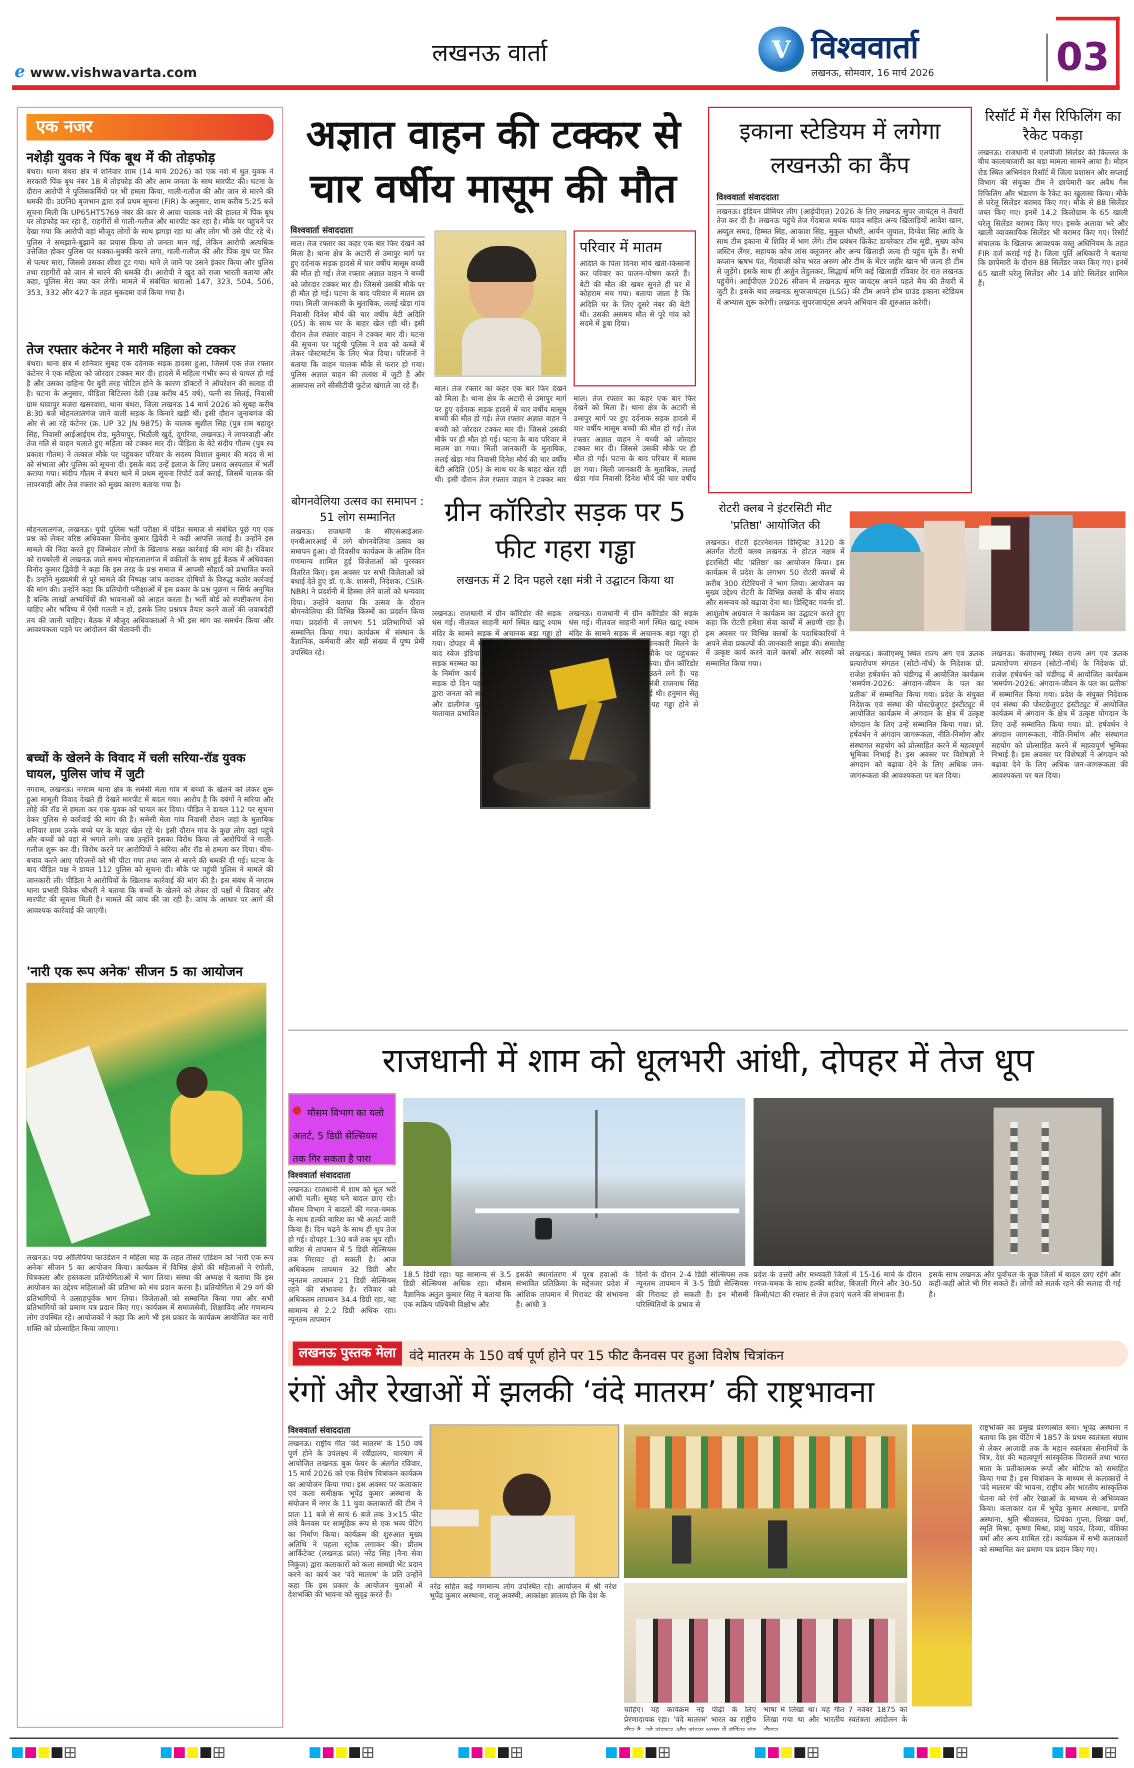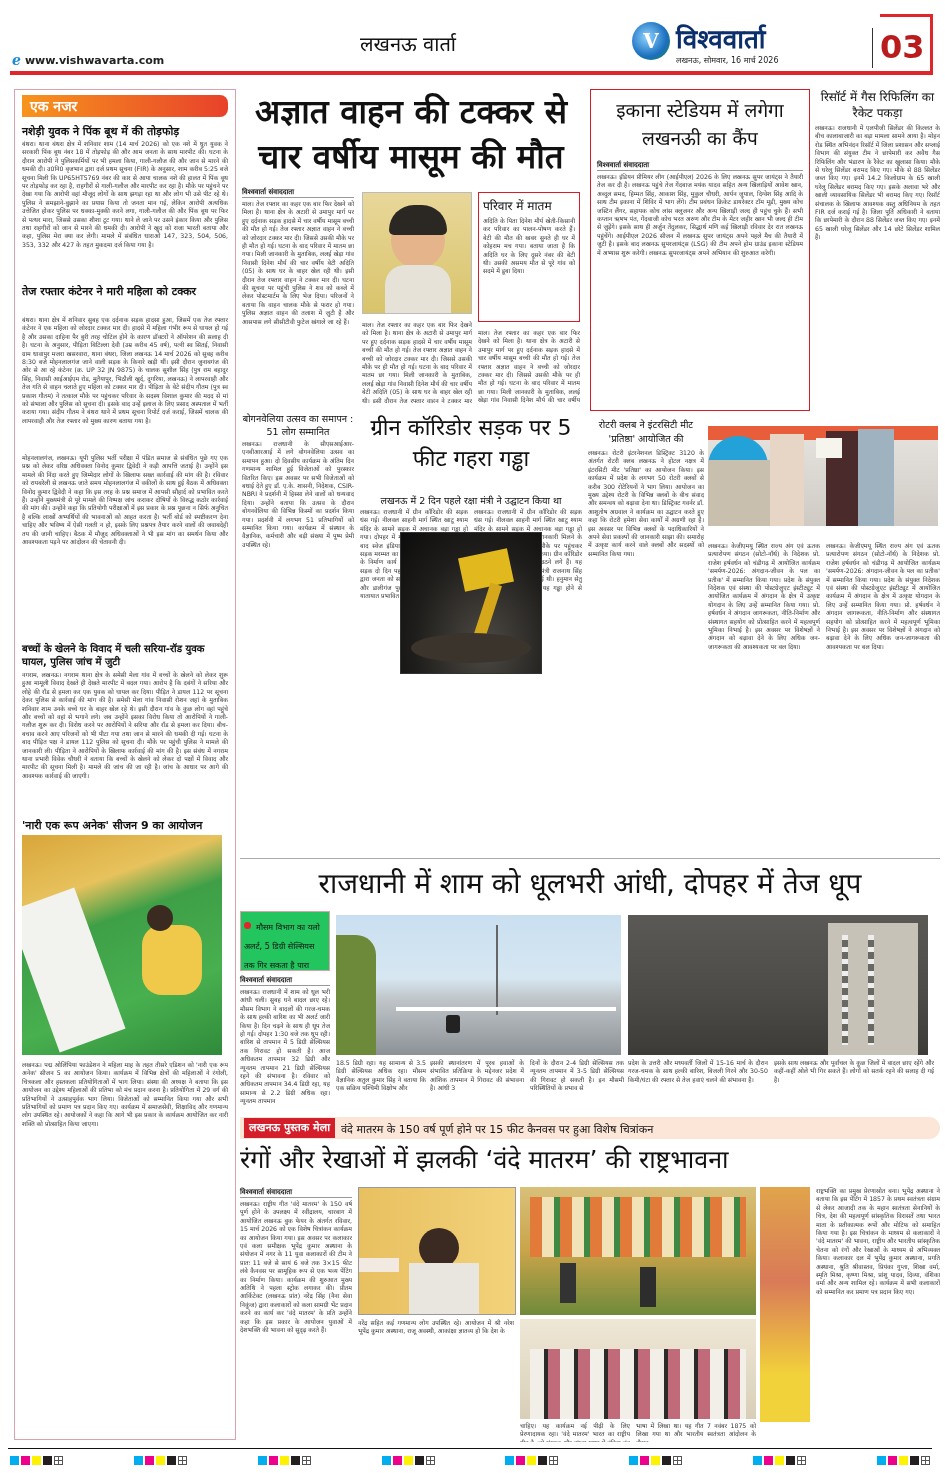--- a/index.html
+++ b/index.html
@@ -23,52 +23,52 @@
     <span style="font-size:14px;color:#1e8ad6;font-weight:bold;font-style:italic;font-family:'DejaVu Serif',serif">e</span>
     <span style="font-size:11px;color:#222;font-weight:bold">www.vishwavarta.com</span>
   </div>
   <div class="abs" style="left:360px;top:30px;font-size:20px;color:#111">लखनऊ वार्ता</div>
   <div class="abs" style="left:632px;top:22px;width:38px;height:38px;border-radius:50%;background:radial-gradient(circle at 40% 40%,#8fd3ff,#1b6fbf 60%,#1a8a3a);display:flex;align-items:center;justify-content:center;color:#fff;font-weight:bold;font-size:20px">
     <span style="color:#fff;font-family:'DejaVu Serif',serif">V</span>
   </div>
   <div class="abs" style="left:676px;top:20px;font-size:26px;font-weight:bold;color:#0b2f6b">विश्ववार्ता</div>
   <div class="abs" style="left:676px;top:54px;font-size:8px;color:#222">लखनऊ,  सोमवार, 16 मार्च 2026</div>
   <div class="abs" style="left:872px;top:28px;width:1px;height:40px;background:#333"></div>
-  <div class="abs" style="left:880px;top:28px;font-size:32px;font-weight:bold;color:#b91c1c">03</div>
+  <div class="abs" style="left:880px;top:28px;font-size:32px;font-weight:bold;color:#701a75">03</div>
   <div class="abs" style="left:930px;top:14px;width:3px;height:60px;background:#e0262b"></div>
   <div class="abs" style="left:880px;top:14px;width:53px;height:3px;background:#e0262b"></div>
   <div class="abs" style="left:10px;top:71px;width:923px;height:4px;background:#e0262b"></div>
 </div>
 
 <div class="abs box" style="left:14px;top:89px;width:222px;height:1351px;padding:5px 7px">
   <div style="background:linear-gradient(90deg,#f7941d,#e8412b);border-radius:0 8px 8px 0;height:22px;padding-left:8px;color:#fff;font-weight:bold;font-size:14px;line-height:22px;margin-bottom:6px">
     <span>एक नजर</span>
   </div>
 
   <div>
     <div class="hd" style="font-size:11px;margin-bottom:2px">नशेड़ी युवक ने पिंक बूथ में की तोड़फोड़</div>
     <div class="txt" style="height:137px">बंथरा। थाना बंथरा क्षेत्र में शनिवार शाम (14 मार्च 2026) को एक नशे में धुत युवक ने सरकारी पिंक बूथ नंबर 18 में तोड़फोड़ की और आम जनता के साथ मारपीट की। घटना के दौरान आरोपी ने पुलिसकर्मियों पर भी हमला किया, गाली-गलौज की और जान से मारने की धमकी दी। उ0नि0 बृजभान द्वारा दर्ज प्रथम सूचना (FIR) के अनुसार, शाम करीब 5:25 बजे सूचना मिली कि UP65HT5769 नंबर की कार से आया चालक नशे की हालत में पिंक बूथ पर तोड़फोड़ कर रहा है, राहगीरों से गाली-गलौज और मारपीट कर रहा है। मौके पर पहुंचने पर देखा गया कि आरोपी वहां मौजूद लोगों के साथ झगड़ा रहा था और लोग भी उसे पीट रहे थे। पुलिस ने समझाने-बुझाने का प्रयास किया तो जनता मान गई, लेकिन आरोपी अत्यधिक उत्तेजित होकर पुलिस पर धक्का-मुक्की करने लगा, गाली-गलौज की और पिंक बूथ पर फिर से पत्थर मारा, जिससे उसका शीशा टूट गया। थाने ले जाने पर उसने इंकार किया और पुलिस तथा राहगीरों को जान से मारने की धमकी दी। आरोपी ने खुद को राजा भारती बताया और कहा, पुलिस मेरा क्या कर लेगी। मामले में संबंधित धाराओं 147, 323, 504, 506, 353, 332 और 427 के तहत मुकदमा दर्ज किया गया है।</div>
   </div>
 
   <div style="margin-top:6px">
-    <div class="hd" style="font-size:11px;margin-bottom:18px">तेज रफ्तार कंटेनर ने मारी महिला को टक्कर</div>
+    <div class="hd" style="font-size:11px;margin-bottom:2px">तेज रफ्तार कंटेनर ने मारी महिला को टक्कर</div>
     <div class="txt" style="height:130px">बंथरा। थाना क्षेत्र में शनिवार सुबह एक दर्दनाक सड़क हादसा हुआ, जिसमें एक तेज रफ्तार कंटेनर ने एक महिला को जोरदार टक्कर मार दी। हादसे में महिला गंभीर रूप से घायल हो गई है और उसका दाहिना पैर बुरी तरह चोटिल होने के कारण डॉक्टरों ने ऑपरेशन की सलाह दी है। घटना के अनुसार, पीड़िता बिटिल्ला देवी (उम्र करीब 45 वर्ष), पत्नी स्व सितई, निवासी ग्राम धावापुर मजरा खसरवारा, थाना बंथरा, जिला लखनऊ 14 मार्च 2026 को सुबह करीब 8:30 बजे मोहनलालगंज जाने वाली सड़क के किनारे खड़ी थीं। इसी दौरान जुनाबगंज की ओर से आ रहे कंटेनर (क्र. UP 32 JN 9875) के चालक सुशील सिंह (पुत्र राम बहादुर सिंह, निवासी आईआईएम रोड, मुतैयापुर, भिठौली खुर्द, दुगरिया, लखनऊ) ने लापरवाही और तेज गति से वाहन चलाते हुए महिला को टक्कर मार दी। पीड़िता के बेटे संदीप गौतम (पुत्र स्व प्रकाश गौतम) ने तत्काल मौके पर पहुंचकर परिवार के सदस्य विशाल कुमार की मदद से मां को संभाला और पुलिस को सूचना दी। इसके बाद उन्हें इलाज के लिए प्रसाद अस्पताल में भर्ती कराया गया। संदीप गौतम ने बंथरा थाने में प्रथम सूचना रिपोर्ट दर्ज कराई, जिसमें चालक की लापरवाही और तेज रफ्तार को मुख्य कारण बताया गया है।</div>
   </div>
 
   <div style="margin-top:8px">
     <div class="txt" style="height:180px">मोहनलालगंज, लखनऊ। यूपी पुलिस भर्ती परीक्षा में पंडित समाज से संबंधित पूछे गए एक प्रश्न को लेकर वरिष्ठ अधिवक्ता विनोद कुमार द्विवेदी ने कड़ी आपत्ति जताई है। उन्होंने इस मामले की निंदा करते हुए जिम्मेदार लोगों के खिलाफ सख्त कार्रवाई की मांग की है। रविवार को रायबरेली से लखनऊ जाते समय मोहनलालगंज में वकीलों के साथ हुई बैठक में अधिवक्ता विनोद कुमार द्विवेदी ने कहा कि इस तरह के प्रश्न समाज में आपसी सौहार्द को प्रभावित करते हैं। उन्होंने मुख्यमंत्री से पूरे मामले की निष्पक्ष जांच कराकर दोषियों के विरुद्ध कठोर कार्रवाई की मांग की। उन्होंने कहा कि प्रतियोगी परीक्षाओं में इस प्रकार के प्रश्न पूछना न सिर्फ अनुचित है बल्कि लाखों अभ्यर्थियों की भावनाओं को आहत करता है। भर्ती बोर्ड को स्पष्टीकरण देना चाहिए और भविष्य में ऐसी गलती न हो, इसके लिए प्रश्नपत्र तैयार करने वालों की जवाबदेही तय की जानी चाहिए। बैठक में मौजूद अधिवक्ताओं ने भी इस मांग का समर्थन किया और आवश्यकता पड़ने पर आंदोलन की चेतावनी दी।</div>
   </div>
 
   <div style="margin-top:8px">
     <div class="hd" style="font-size:10px;line-height:13px;margin-bottom:3px">बच्चों के खेलने के विवाद में चली सरिया-रॉड युवक घायल, पुलिस जांच में जुटी</div>
     <div class="txt" style="height:140px">नगराम, लखनऊ। नगराम थाना क्षेत्र के समेसी मेला गांव में बच्चों के खेलने को लेकर शुरू हुआ मामूली विवाद देखते ही देखते मारपीट में बदल गया। आरोप है कि दबंगों ने सरिया और लोहे की रॉड से हमला कर एक युवक को घायल कर दिया। पीड़ित ने डायल 112 पर सूचना देकर पुलिस से कार्रवाई की मांग की है। समेसी मेला गांव निवासी रोशन जहां के मुताबिक शनिवार शाम उनके बच्चे घर के बाहर खेल रहे थे। इसी दौरान गांव के कुछ लोग वहां पहुंचे और बच्चों को वहां से भगाने लगे। जब उन्होंने इसका विरोध किया तो आरोपियों ने गाली-गलौज शुरू कर दी। विरोध करने पर आरोपियों ने सरिया और रॉड से हमला कर दिया। बीच-बचाव करने आए परिजनों को भी पीटा गया तथा जान से मारने की धमकी दी गई। घटना के बाद पीड़ित पक्ष ने डायल 112 पुलिस को सूचना दी। मौके पर पहुंची पुलिस ने मामले की जानकारी ली। पीड़िता ने आरोपियों के खिलाफ कार्रवाई की मांग की है। इस संबंध में नगराम थाना प्रभारी विवेक चौधरी ने बताया कि बच्चों के खेलने को लेकर दो पक्षों में विवाद और मारपीट की सूचना मिली है। मामले की जांच की जा रही है। जांच के आधार पर आगे की आवश्यक कार्रवाई की जाएगी।</div>
   </div>
 
   <div style="margin-top:6px">
-    <div class="hd" style="font-size:11px;margin-bottom:3px">'नारी एक रूप अनेक' सीजन 9 का आयोजन</div>
+    <div class="hd" style="font-size:11px;margin-bottom:3px">'नारी एक रूप अनेक' सीजन 5 का आयोजन</div>
     <div class="ph" style="width:200px;height:220px;background:linear-gradient(160deg,#d9a63a 0%,#e7c25d 25%,#3e9f47 40%,#48b04f 70%,#2f8a3a 100%);position:relative">
       <div class="abs" style="left:10px;top:60px;width:70px;height:150px;background:#f2f2ee;transform:rotate(-20deg)"></div>
       <div class="abs" style="left:120px;top:90px;width:60px;height:70px;background:#f0c94a;border-radius:20px"></div>
       <div class="abs" style="left:125px;top:70px;width:26px;height:26px;background:#3a2a20;border-radius:50%"></div>
     </div>
     <div class="txt" style="height:142px;margin-top:6px">लखनऊ। पद्म ओलिंपिया फाउंडेशन ने महिला माह के तहत तीसरे एडिशन को 'नारी एक रूप अनेक' सीजन 5 का आयोजन किया। कार्यक्रम में विभिन्न क्षेत्रों की महिलाओं ने रंगोली, चित्रकला और हस्तकला प्रतियोगिताओं में भाग लिया। संस्था की अध्यक्ष ने बताया कि इस आयोजन का उद्देश्य महिलाओं की प्रतिभा को मंच प्रदान करना है। प्रतियोगिता में 29 वर्ग की प्रतिभागियों ने उत्साहपूर्वक भाग लिया। विजेताओं को सम्मानित किया गया और सभी प्रतिभागियों को प्रमाण पत्र प्रदान किए गए। कार्यक्रम में समाजसेवी, शिक्षाविद और गणमान्य लोग उपस्थित रहे। आयोजकों ने कहा कि आगे भी इस प्रकार के कार्यक्रम आयोजित कर नारी शक्ति को प्रोत्साहित किया जाएगा।</div>
   </div>
 </div>
 
 <div class="abs" style="left:242px;top:89px;width:338px;height:320px">
@@ -105,21 +105,21 @@
   <div class="txt" style="height:282px;margin-top:3px">लखनऊ। राजधानी में एलपीजी सिलेंडर की किल्लत के बीच कालाबाजारी का बड़ा मामला सामने आया है। मोहन रोड स्थित अभिनंदन रिसॉर्ट में जिला प्रशासन और सप्लाई विभाग की संयुक्त टीम ने छापेमारी कर अवैध गैस रिफिलिंग और भंडारण के रैकेट का खुलासा किया। मौके से घरेलू सिलेंडर बरामद किए गए। मौके से 88 सिलेंडर जब्त किए गए। इनमें 14.2 किलोग्राम के 65 खाली घरेलू सिलेंडर बरामद किए गए। इसके अलावा भरे और खाली व्यावसायिक सिलेंडर भी बरामद किए गए। रिसॉर्ट संचालक के खिलाफ आवश्यक वस्तु अधिनियम के तहत FIR दर्ज कराई गई है। जिला पूर्ति अधिकारी ने बताया कि छापेमारी के दौरान 88 सिलेंडर जब्त किए गए। इनमें 65 खाली घरेलू सिलेंडर और 14 छोटे सिलेंडर शामिल हैं।</div>
 </div>
 
 <div class="abs" style="left:242px;top:412px;width:112px;height:440px">
   <div class="hd" style="font-size:9.5px;line-height:13px;text-align:center;font-weight:normal">बोगनवेलिया उत्सव का समापन : 51 लोग सम्मानित</div>
   <div class="txt" style="height:400px;margin-top:2px">लखनऊ। राजधानी के सीएसआईआर-एनबीआरआई में लगे बोगनवेलिया उत्सव का समापन हुआ। दो दिवसीय कार्यक्रम के अंतिम दिन गणमान्य शामिल हुई विजेताओं को पुरस्कार वितरित किए। इस अवसर पर सभी विजेताओं को बधाई देते हुए डॉ. ए.के. शासनी, निदेशक, CSIR-NBRI ने प्रदर्शनी में हिस्सा लेने वालों को धन्यवाद दिया। उन्होंने बताया कि उत्सव के दौरान बोगनवेलिया की विभिन्न किस्मों का प्रदर्शन किया गया। प्रदर्शनी में लगभग 51 प्रतिभागियों को सम्मानित किया गया। कार्यक्रम में संस्थान के वैज्ञानिक, कर्मचारी और बड़ी संख्या में पुष्प प्रेमी उपस्थित रहे।</div>
 </div>
 
 <div class="abs" style="left:360px;top:412px;width:222px;height:440px">
   <div class="hd" style="font-size:22px;line-height:31px;text-align:center;font-weight:normal">ग्रीन कॉरिडोर सड़क पर 5 फीट गहरा गड्ढा</div>
-  <div style="font-size:9.5px;text-align:center;margin-top:20px;color:#111">लखनऊ में 2 दिन पहले रक्षा मंत्री ने उद्घाटन किया था</div>
+  <div style="font-size:9.5px;text-align:center;margin-top:3px;color:#111">लखनऊ में 2 दिन पहले रक्षा मंत्री ने उद्घाटन किया था</div>
   <div class="abs txt" style="left:0;top:96px;width:108px;height:344px"><span>लखनऊ। राजधानी में ग्रीन कॉरिडोर की सड़क धंस गई। नीलवल साहनी मार्ग स्थित खाटू श्याम मंदिर के सामने सड़क में अचानक बड़ा गड्ढा हो गया। दोपहर में मामले की जानकारी मिलने के बाद स्वेज इंडिया की टीम मौके पर पहुंचकर सड़क मरम्मत का काम शुरू किया। ग्रीन कॉरिडोर के निर्माण कार्य पर सवाल उठने लगे हैं। यह सड़क दो दिन पहले ही रक्षा मंत्री राजनाथ सिंह द्वारा जनता को समर्पित की गई थी। हनुमान सेतु और डालीगंज पुल के पास यह गड्ढा होने से यातायात प्रभावित रहा।</span></div>
   <div class="abs txt" style="left:114px;top:96px;width:108px;height:344px"><span>लखनऊ। राजधानी में ग्रीन कॉरिडोर की सड़क धंस गई। नीलवल साहनी मार्ग स्थित खाटू श्याम मंदिर के सामने सड़क में अचानक बड़ा गड्ढा हो गया। दोपहर में मामले की जानकारी मिलने के बाद स्वेज इंडिया की टीम मौके पर पहुंचकर सड़क मरम्मत का काम शुरू किया। ग्रीन कॉरिडोर के निर्माण कार्य पर सवाल उठने लगे हैं। यह सड़क दो दिन पहले ही रक्षा मंत्री राजनाथ सिंह द्वारा जनता को समर्पित की गई थी। हनुमान सेतु और डालीगंज पुल के पास यह गड्ढा होने से यातायात प्रभावित रहा।</span></div>
   <div class="abs ph" style="left:40px;top:120px;width:142px;height:142px;background:radial-gradient(ellipse at 60% 80%,#4d4a44,#1f1d1b 60%,#0c0c0c);border:1px solid #333">
     <div class="abs" style="left:60px;top:20px;width:50px;height:34px;background:#e2b81f;transform:rotate(-12deg)"></div>
     <div class="abs" style="left:80px;top:50px;width:12px;height:60px;background:#d4a81a;transform:rotate(18deg)"></div>
     <div class="abs" style="left:10px;top:100px;width:120px;height:30px;background:#3a342c;border-radius:50%"></div>
   </div>
 </div>
 
 <div class="abs" style="left:588px;top:418px;width:116px;height:435px">
@@ -136,21 +136,21 @@
     <div class="abs" style="left:118px;top:5px;width:32px;height:95px;background:#4a2a2a"></div>
     <div class="abs" style="left:150px;top:3px;width:36px;height:97px;background:#9fb2bf"></div>
     <div class="abs" style="left:108px;top:12px;width:26px;height:20px;background:#f5f5ee"></div>
   </div>
   <div class="abs txt" style="left:0;top:124px;width:112px;height:311px"><span>लखनऊ। केजीएमयू स्थित राज्य अंग एवं ऊतक प्रत्यारोपण संगठन (सोटो-नॉर्थ) के निदेशक प्रो. राजेश हर्षवर्धन को चंडीगढ़ में आयोजित कार्यक्रम 'समर्पण-2026: अंगदान-जीवन के पल का प्रतीक' में सम्मानित किया गया। प्रदेश के संयुक्त निदेशक एवं संस्था की पोस्टग्रेजुएट इंस्टीट्यूट में आयोजित कार्यक्रम में अंगदान के क्षेत्र में उत्कृष्ट योगदान के लिए उन्हें सम्मानित किया गया। प्रो. हर्षवर्धन ने अंगदान जागरूकता, नीति-निर्माण और संस्थागत सहयोग को प्रोत्साहित करने में महत्वपूर्ण भूमिका निभाई है। इस अवसर पर विशेषज्ञों ने अंगदान को बढ़ावा देने के लिए अधिक जन-जागरूकता की आवश्यकता पर बल दिया।</span></div>
   <div class="abs txt" style="left:118px;top:124px;width:114px;height:311px"><span>लखनऊ। केजीएमयू स्थित राज्य अंग एवं ऊतक प्रत्यारोपण संगठन (सोटो-नॉर्थ) के निदेशक प्रो. राजेश हर्षवर्धन को चंडीगढ़ में आयोजित कार्यक्रम 'समर्पण-2026: अंगदान-जीवन के पल का प्रतीक' में सम्मानित किया गया। प्रदेश के संयुक्त निदेशक एवं संस्था की पोस्टग्रेजुएट इंस्टीट्यूट में आयोजित कार्यक्रम में अंगदान के क्षेत्र में उत्कृष्ट योगदान के लिए उन्हें सम्मानित किया गया। प्रो. हर्षवर्धन ने अंगदान जागरूकता, नीति-निर्माण और संस्थागत सहयोग को प्रोत्साहित करने में महत्वपूर्ण भूमिका निभाई है। इस अवसर पर विशेषज्ञों ने अंगदान को बढ़ावा देने के लिए अधिक जन-जागरूकता की आवश्यकता पर बल दिया।</span></div>
 </div>
 
 <div class="abs" style="left:240px;top:858px;width:700px;height:255px;border-top:1px solid #aaa">
   <div class="hd" style="font-size:28px;line-height:50px;text-align:center;font-weight:normal">राजधानी में शाम को धूलभरी आंधी, दोपहर में तेज धूप</div>
-  <div class="abs" style="left:0;top:52px;width:90px;height:60px;border:1.5px solid #d9a3ad;background:#22c55e;padding:3px">
+  <div class="abs" style="left:0;top:52px;width:90px;height:60px;border:1.5px solid #d9a3ad;background:#d946ef;padding:3px">
     <span style="display:inline-block;width:7px;height:7px;border-radius:50%;background:#e0262b;vertical-align:middle"></span>
     <span style="font-size:8px;line-height:12px;color:#111">मौसम विभाग का यलो अलर्ट, 5 डिग्री सेल्सियस तक गिर सकता है पारा</span>
   </div>
   <div class="abs" style="left:0;top:116px;width:90px">
     <div class="byline">विश्ववार्ता संवाददाता</div>
     <div class="txt" style="height:120px">लखनऊ। राजधानी में शाम को धूल भरी आंधी चली। सुबह घने बादल छाए रहे। मौसम विभाग ने बादलों की गरज-चमक के साथ हल्की बारिश का भी अलर्ट जारी किया है। दिन चढ़ने के साथ ही धूप तेज हो गई। दोपहर 1:30 बजे तक धूप रही। बारिश से तापमान में 5 डिग्री सेल्सियस तक गिरावट हो सकती है। आज अधिकतम तापमान 32 डिग्री और न्यूनतम तापमान 21 डिग्री सेल्सियस रहने की संभावना है। रविवार को अधिकतम तापमान 34.4 डिग्री रहा, यह सामान्य से 2.2 डिग्री अधिक रहा। न्यूनतम तापमान</div>
   </div>
   <div class="abs ph" style="left:96px;top:56px;width:285px;height:140px;background:linear-gradient(#c9dff0 0%,#d7e7f2 45%,#bfc5c8 60%,#8d9296 100%)">
     <div class="abs" style="left:0;top:20px;width:40px;height:120px;background:#6c8a3a;border-radius:0 20px 0 0"></div>
     <div class="abs" style="left:160px;top:10px;width:2px;height:90px;background:#666"></div>

